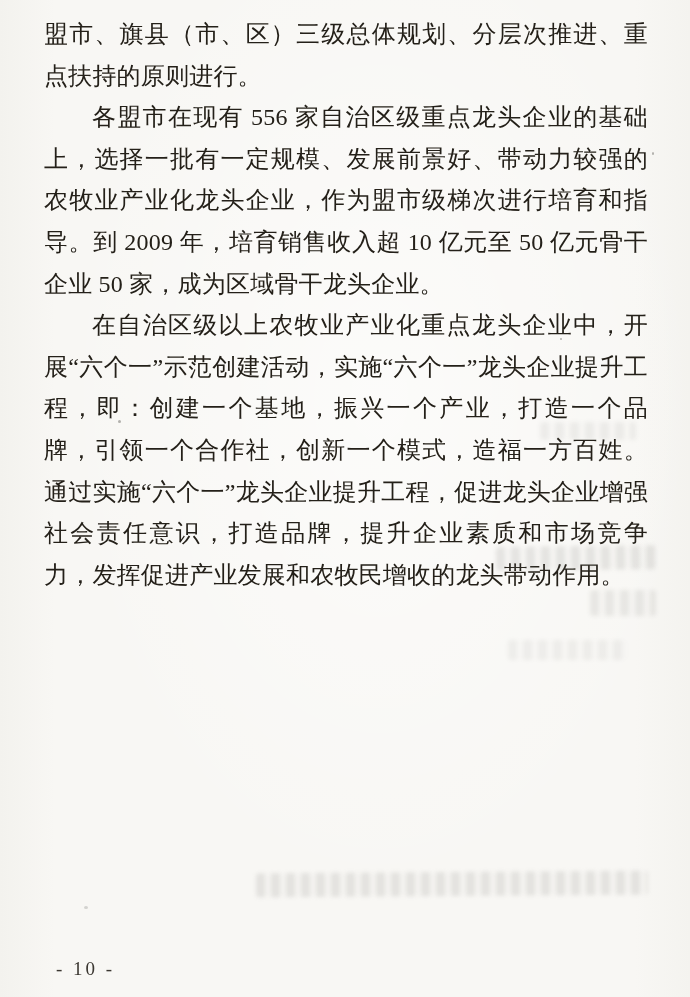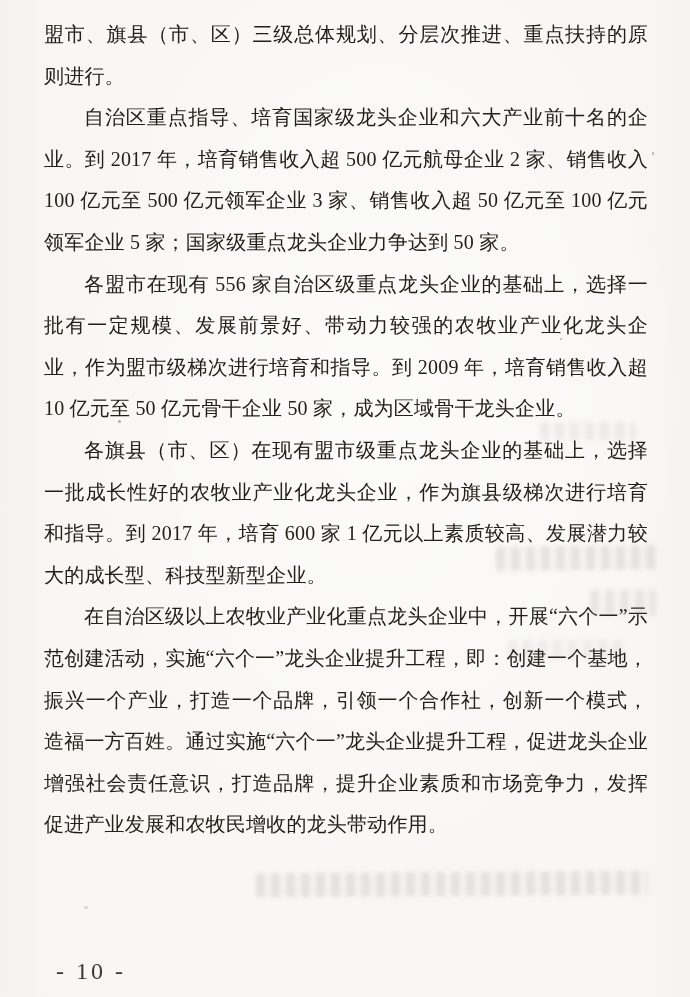--- a/index.html
+++ b/index.html
@@ -23,40 +23,40 @@
       linear-gradient(90deg, #f3f2ee 0%, #f8f7f4 8%, #f8f7f4 92%, #f4f3ef 100%);
   }
   .content {
     position: absolute;
     left: 44px;
     top: 14px;
     width: 604px;
   }
   .para {
     margin: 0;
-    font-size: 20px;
+    font-size: 24px;
     line-height: 41.6px;
     color: #242019;
     text-align: justify;
     text-justify: inter-character;
     letter-spacing: 0.2px;
     word-break: break-all;
   }
   .indent {
     text-indent: 2em;
   }
   .heading {
     font-weight: 700;
     color: #1c1914;
   }
   .page-number {
     position: absolute;
     left: 56px;
     top: 958px;
-    font-size: 24px;
+    font-size: 19px;
     letter-spacing: 3px;
     color: #3b3731;
     font-family: "Liberation Serif", "DejaVu Serif", serif;
   }
   
   .smudge {
     position: absolute;
     filter: blur(2.2px);
     opacity: 0.55;
     border-radius: 3px;
@@ -83,23 +83,21 @@
   .speck-4 { left: 84px;  top: 906px; width: 4px; height: 3px; opacity: .5; }
   .speck-5 { left: 560px; top: 338px; width: 2px; height: 2px; }
 </style>
 </head>
 <body>
 
 <div class="page">
 
   <main class="content">
     <p class="para">盟市、旗县（市、区）三级总体规划、分层次推进、重点扶持的原则进行。</p>
-    <p class="para indent">自治区重点指导、培育国家级龙头企业和六大产业前十名的企业。到 2017 年，培育销售收入超 500 亿元航母企业 2 家、销售收入 100 亿元至 500 亿元领军企业 3 家、销售收入超 50 亿元至 100 亿元领军企业 5 家；国家级重点龙头企业力争达到 50 家。</p>
     <p class="para indent">各盟市在现有 556 家自治区级重点龙头企业的基础上，选择一批有一定规模、发展前景好、带动力较强的农牧业产业化龙头企业，作为盟市级梯次进行培育和指导。到 2009 年，培育销售收入超 10 亿元至 50 亿元骨干企业 50 家，成为区域骨干龙头企业。</p>
-    <p class="para indent">各旗县（市、区）在现有盟市级重点龙头企业的基础上，选择一批成长性好的农牧业产业化龙头企业，作为旗县级梯次进行培育和指导。到 2017 年，培育 600 家 1 亿元以上素质较高、发展潜力较大的成长型、科技型新型企业。</p>
     <p class="para indent">在自治区级以上农牧业产业化重点龙头企业中，开展“六个一”示范创建活动，实施“六个一”龙头企业提升工程，即：创建一个基地，振兴一个产业，打造一个品牌，引领一个合作社，创新一个模式，造福一方百姓。通过实施“六个一”龙头企业提升工程，促进龙头企业增强社会责任意识，打造品牌，提升企业素质和市场竞争力，发挥促进产业发展和农牧民增收的龙头带动作用。</p>
   </main>
 
   <div class="page-number">- 10 -</div>
 
   <div class="smudge smudge-a"></div>
   <div class="smudge smudge-b"></div>
   <div class="smudge smudge-c"></div>
   <div class="smudge smudge-d"></div>
   <div class="smudge smudge-e"></div>

